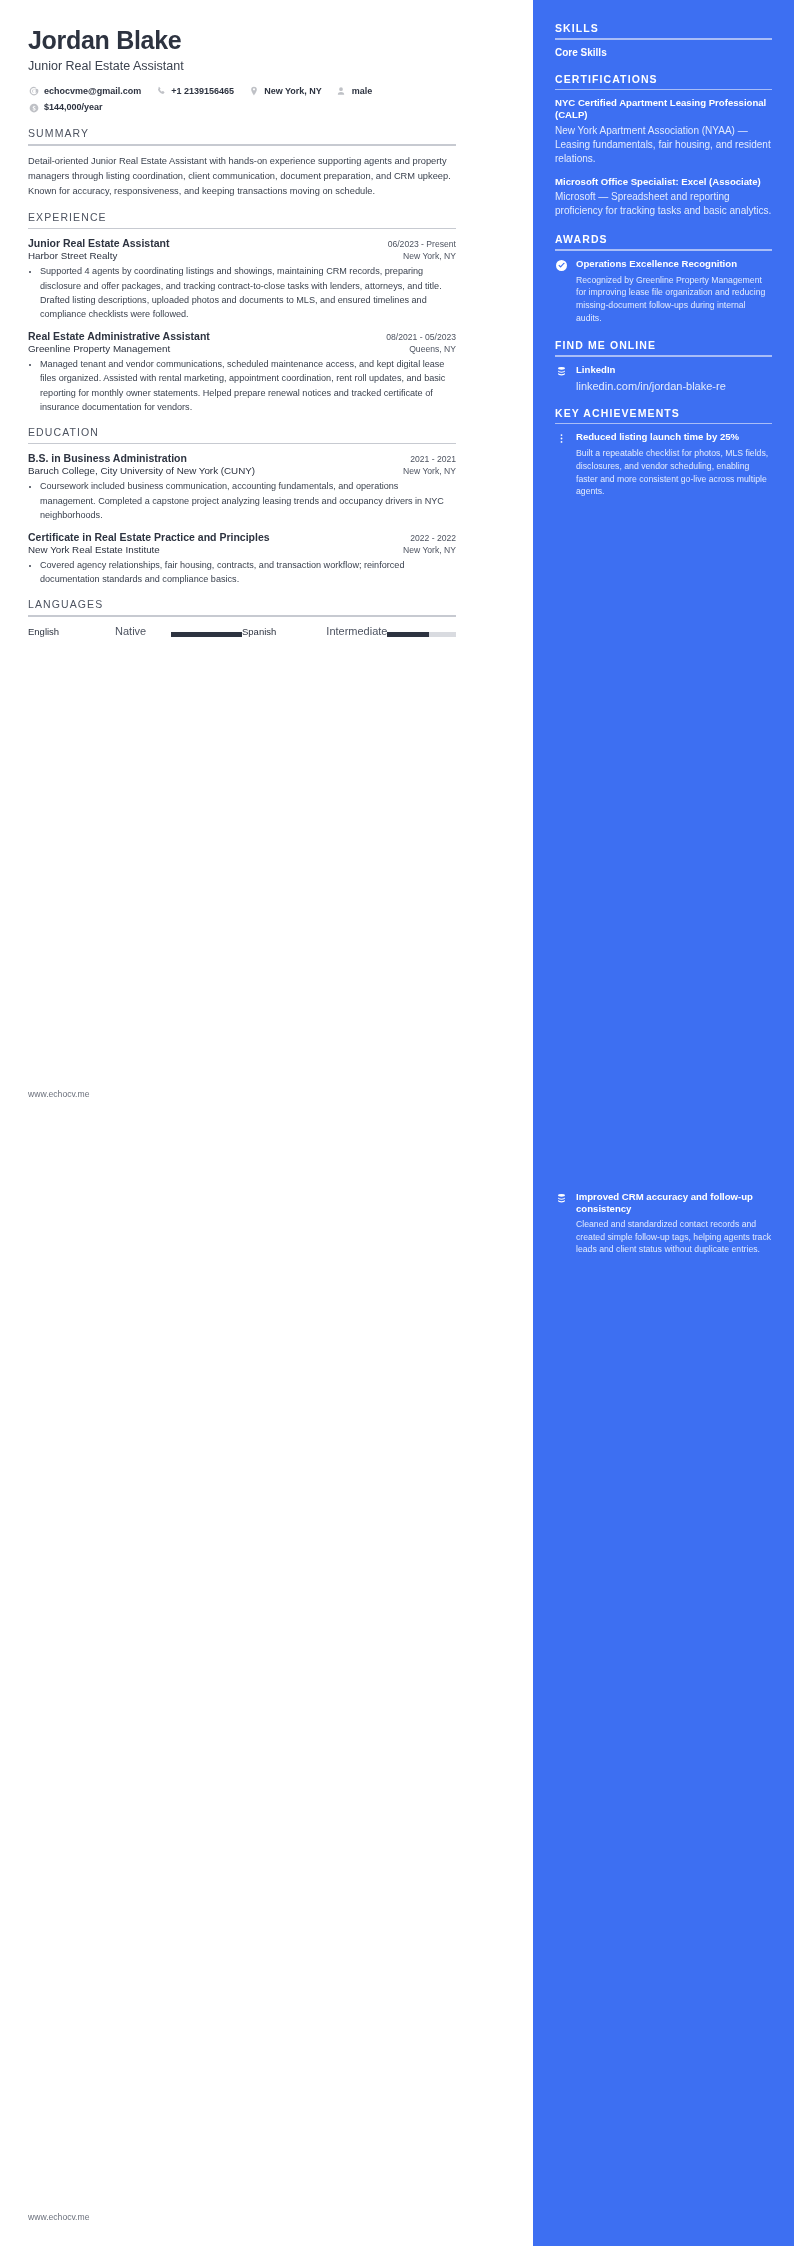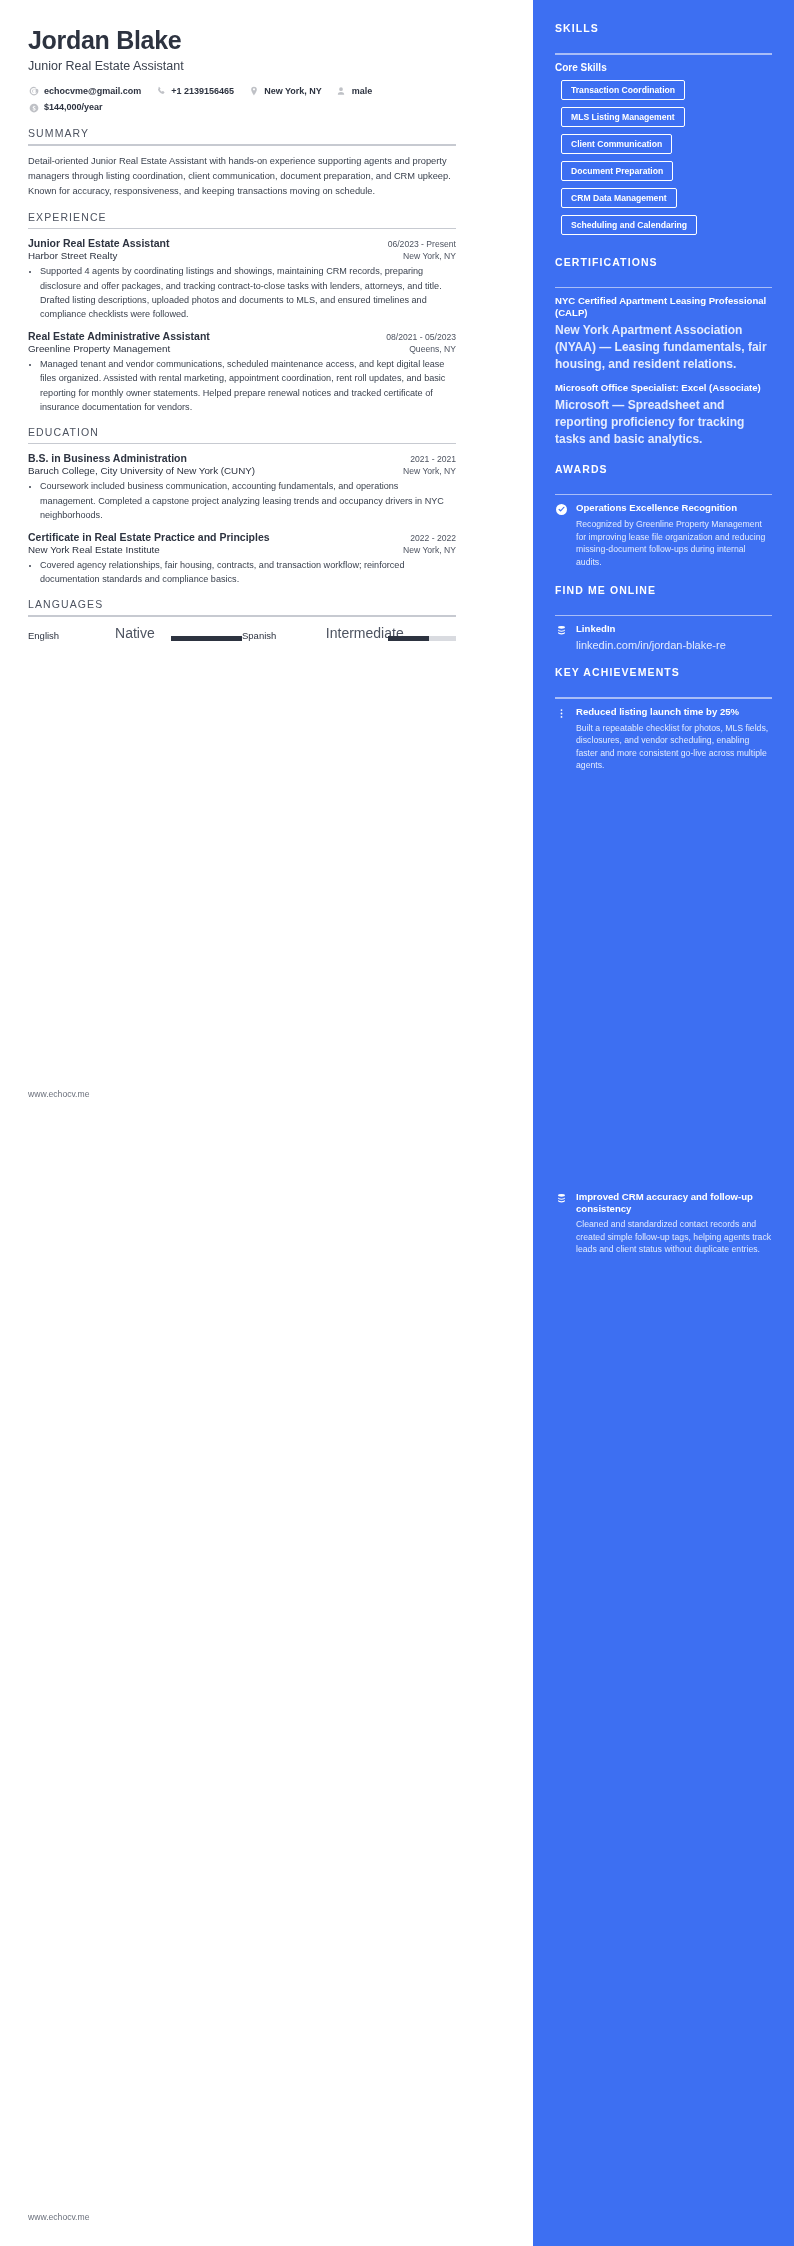--- a/index.html
+++ b/index.html
@@ -144,21 +144,21 @@
   
   .lang-row {
     display: flex;
     align-items: center;
     font-size: 9.5px;
     color: #2d3340;
     margin-top: 4px;
   }
   .lang-block { display: flex; align-items: flex-end; width: 50%; }
   .lang-name { width: 96px; color: #2d3340; }
-  .lang-level { font-size: 14px; color: #4d5360; width: 62px; }
+  .lang-level { font-size: 11px; color: #4d5360; width: 62px; }
   .lang-bar {
     position: relative;
     width: 78px;
     height: 5px;
     background: #d9dbe0;
     border-radius: 0px;
   }
   .lang-bar .fill {
     position: absolute; left: 0; top: 0; bottom: 0;
     background: #2d3340;
@@ -174,21 +174,21 @@
   }
 
   
   .r-sec { margin-bottom: 15px; }
   .r-title {
     font-size: 10.5px;
     letter-spacing: 1.1px;
     text-transform: uppercase;
     color: #ffffff;
     font-weight: bold;
-    padding-bottom: 19px;
+    padding-bottom: 4px;
   }
   .r-rule {
     height: 1.5px;
     background: #a9bdf7;
     margin-bottom: 7px;
   }
   .r-subtitle {
     font-size: 10px;
     font-weight: bold;
     color: #ffffff;
@@ -205,25 +205,24 @@
     margin: 0 0 6px 6px;
   }
   .cert-name {
     font-size: 9.6px;
     font-weight: bold;
     color: #ffffff;
     line-height: 1.3;
     margin-bottom: 2px;
   }
   .cert-desc {
-    font-size: 12px;
+    font-size: 10px;
     line-height: 1.42;
     color: #e3ebfe;
     margin-bottom: 9px;
-    font-weight: bold;
   }
   .ico-item {
     display: flex;
     align-items: flex-start;
     margin-bottom: 2px;
   }
   .ico-badge {
     flex: 0 0 auto;
     width: 13px; height: 13px;
     margin-right: 8px;
@@ -406,28 +405,20 @@
 
     <div class="footer">www.echocv.me</div>
   </div>
 
   <div class="right-col">
 
     <div class="r-sec">
       <div class="r-title">SKILLS</div>
       <div class="r-rule"></div>
       <div class="r-subtitle">Core Skills</div>
-      <div>
-        <span class="skill-chip">Transaction Coordination</span>
-        <span class="skill-chip">MLS Listing Management</span>
-        <span class="skill-chip">Client Communication</span>
-        <span class="skill-chip">Document Preparation</span>
-        <span class="skill-chip">CRM Data Management</span>
-        <span class="skill-chip">Scheduling and Calendaring</span>
-      </div>
     </div>
 
     <div class="r-sec">
       <div class="r-title">CERTIFICATIONS</div>
       <div class="r-rule"></div>
       <div>
         <div class="cert-name">NYC Certified Apartment Leasing Professional (CALP)</div>
         <div class="cert-desc">New York Apartment Association (NYAA) — Leasing fundamentals, fair housing, and resident relations.</div>
       </div>
       <div>

